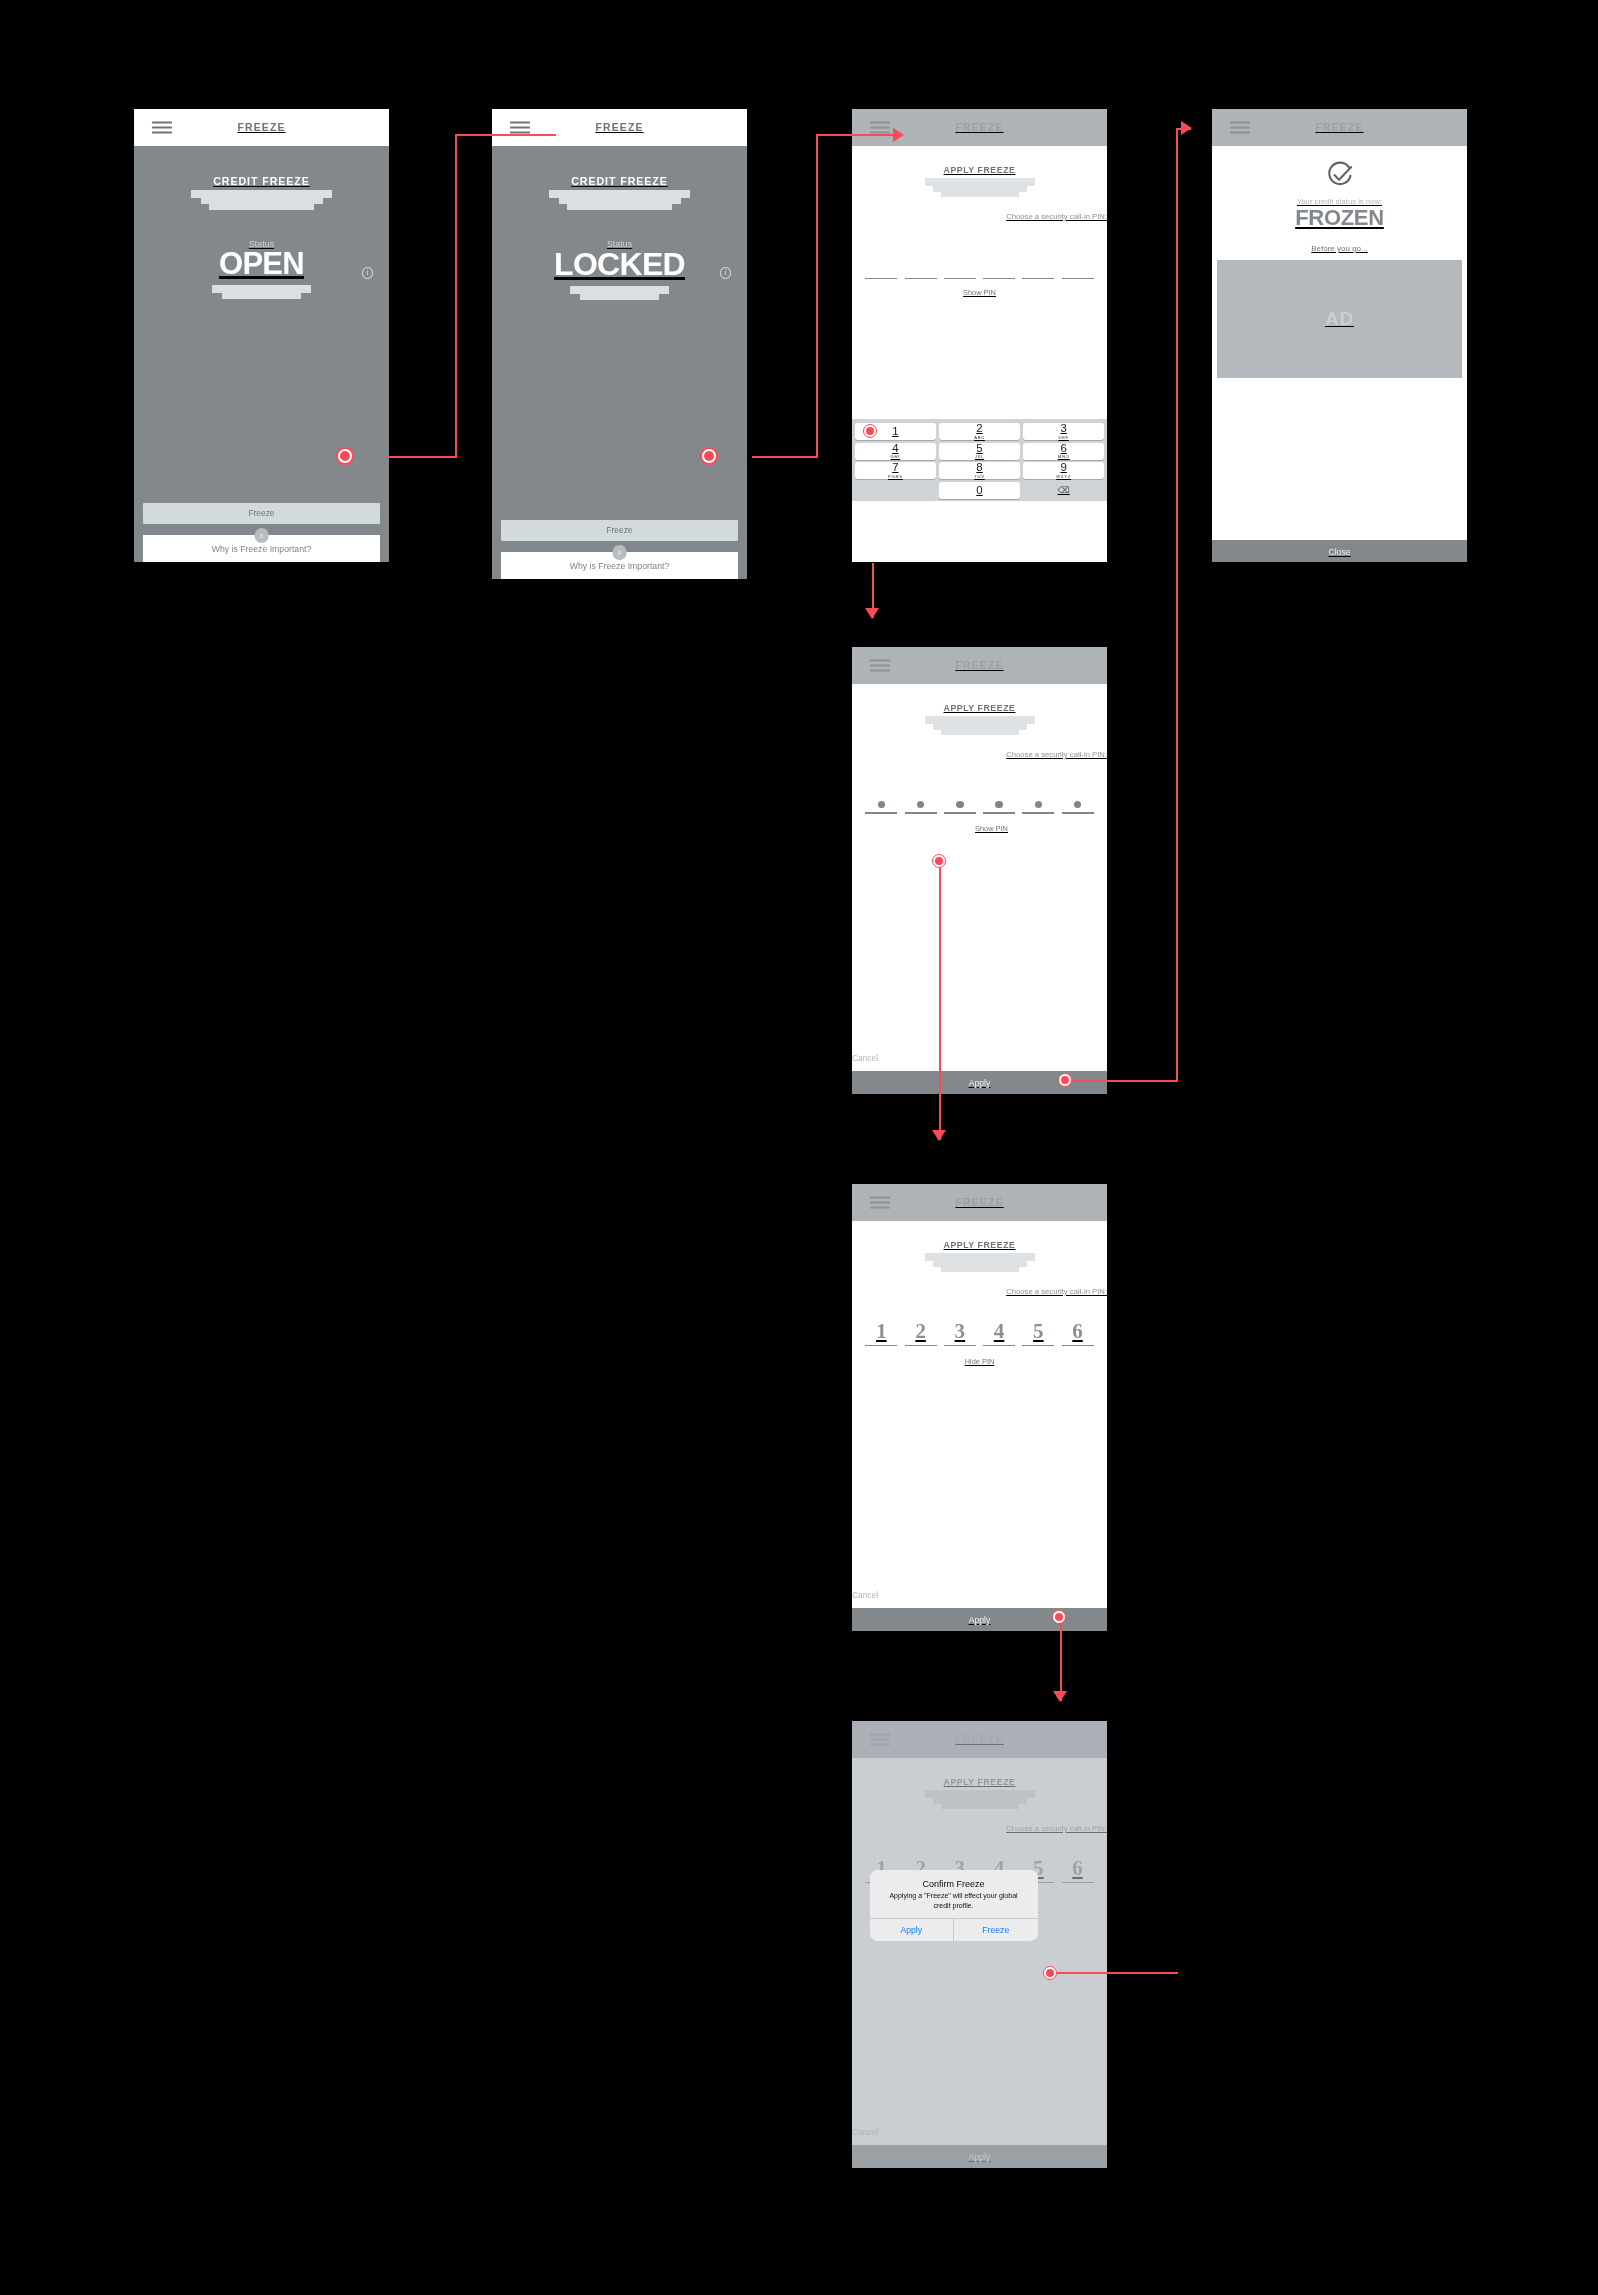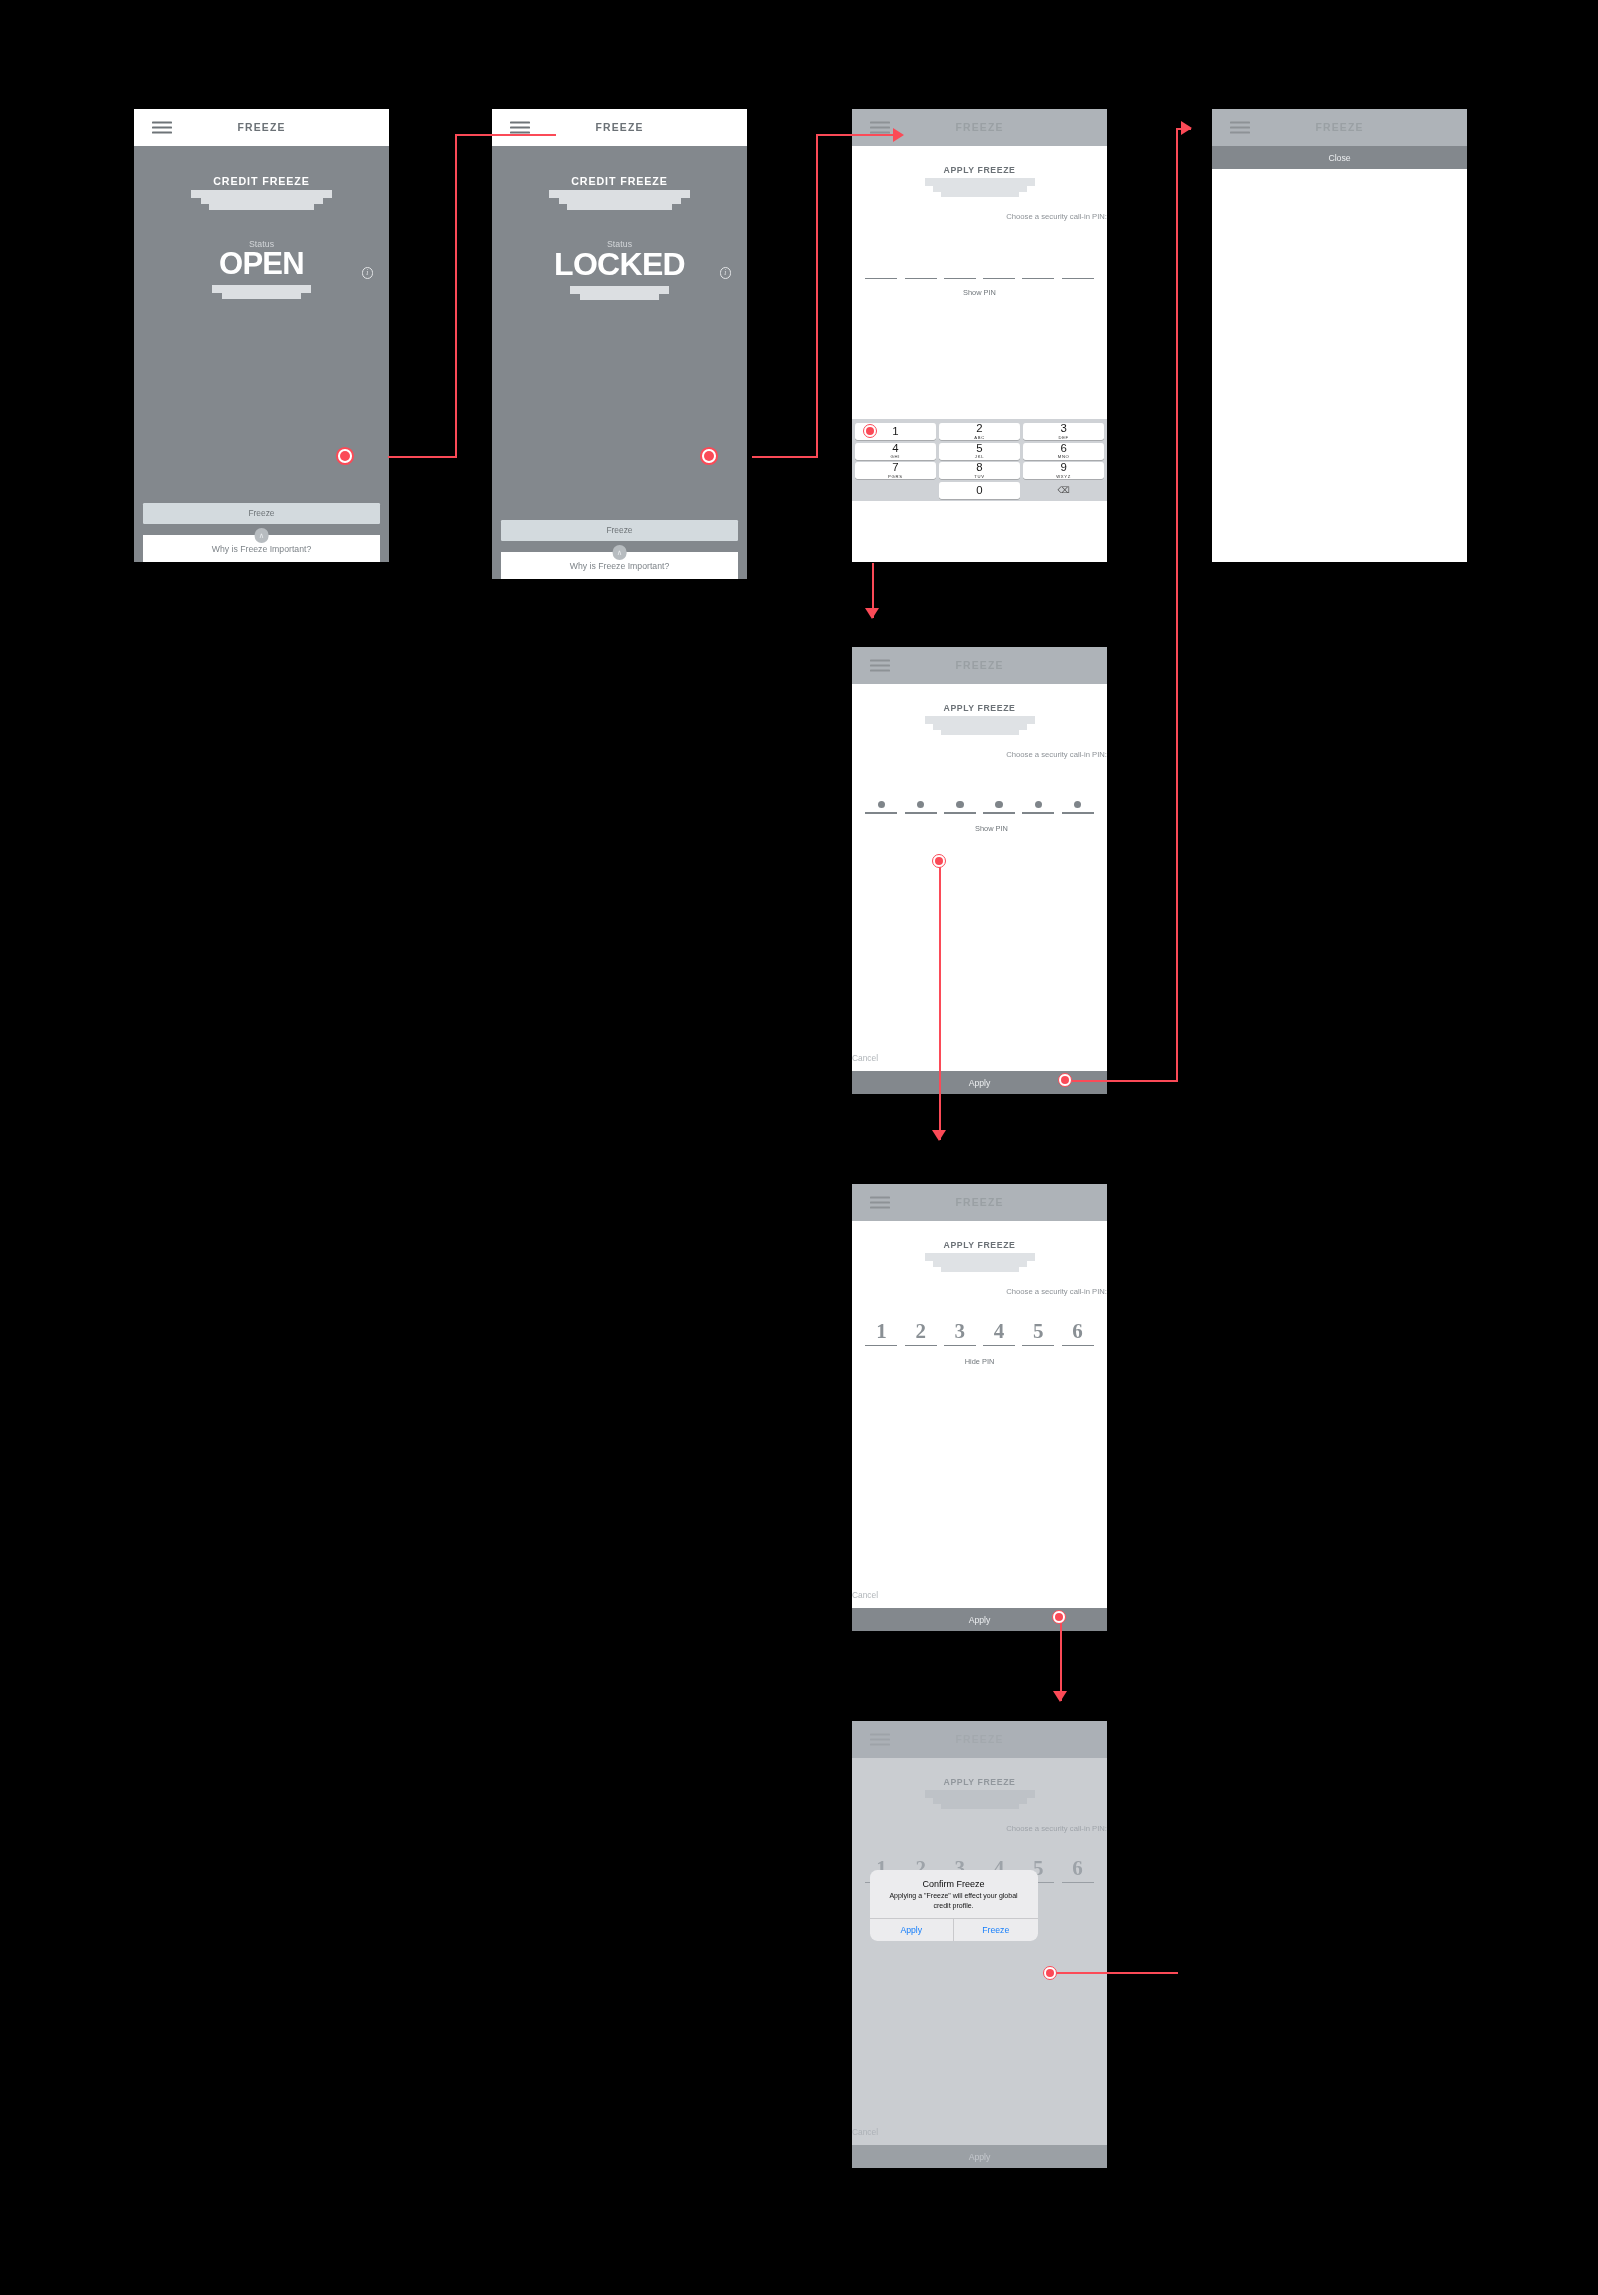--- a/index.html
+++ b/index.html
@@ -10,20 +10,21 @@
     overflow: hidden;
   }
   #stage { position: relative; width: 1598px; height: 2295px; }
 
   
   .screen {
     position: absolute;
     width: 255px;
     background: #ffffff;
     overflow: hidden;
+    text-decoration: underline;
   }
   .statusbar {
     height: 37px;
     background: #ffffff;
     display: flex; align-items: center;
     position: relative;
   }
   .statusbar.grey { background: #aeb3b8; }
   .hamburger {
     position: absolute; left: 17.5px; top: 50%;
@@ -428,20 +429,30 @@
 
   <div class="screen" style="left:1212px; top:109px; height:453px;">
     <div class="statusbar grey">
       <div class="hamburger">
           <i></i>
           <i></i>
           <i></i>
         </div>
       <div class="navtitle">FREEZE</div>
     </div>
+    <div class="frozen-body" style="height:394px;">
+      <svg class="check-icon" width="29.5" height="29.5" viewBox="0 0 44 44">
+        <path d="M36 10 A16 16 0 1 0 38 22" fill="none" stroke="#5e6469" stroke-width="3.2" stroke-linecap="round"></path>
+        <polyline points="14,21 21,28 39,9" fill="none" stroke="#5e6469" stroke-width="3.2" stroke-linecap="round" stroke-linejoin="round"></polyline>
+      </svg>
+      <div class="frozen-sub">Your credit status is now:</div>
+      <div class="frozen-word">FROZEN</div>
+      <div class="before-go">Before you go...</div>
+      <div class="ad-box">AD</div>
+    </div>
     <div class="close-bar">
       <span>Close</span>
     </div>
   </div>
 
   <div class="screen" style="left:852px; top:647px; height:447px;">
     <div class="statusbar grey">
       <div class="hamburger">
           <i></i>
           <i></i>

